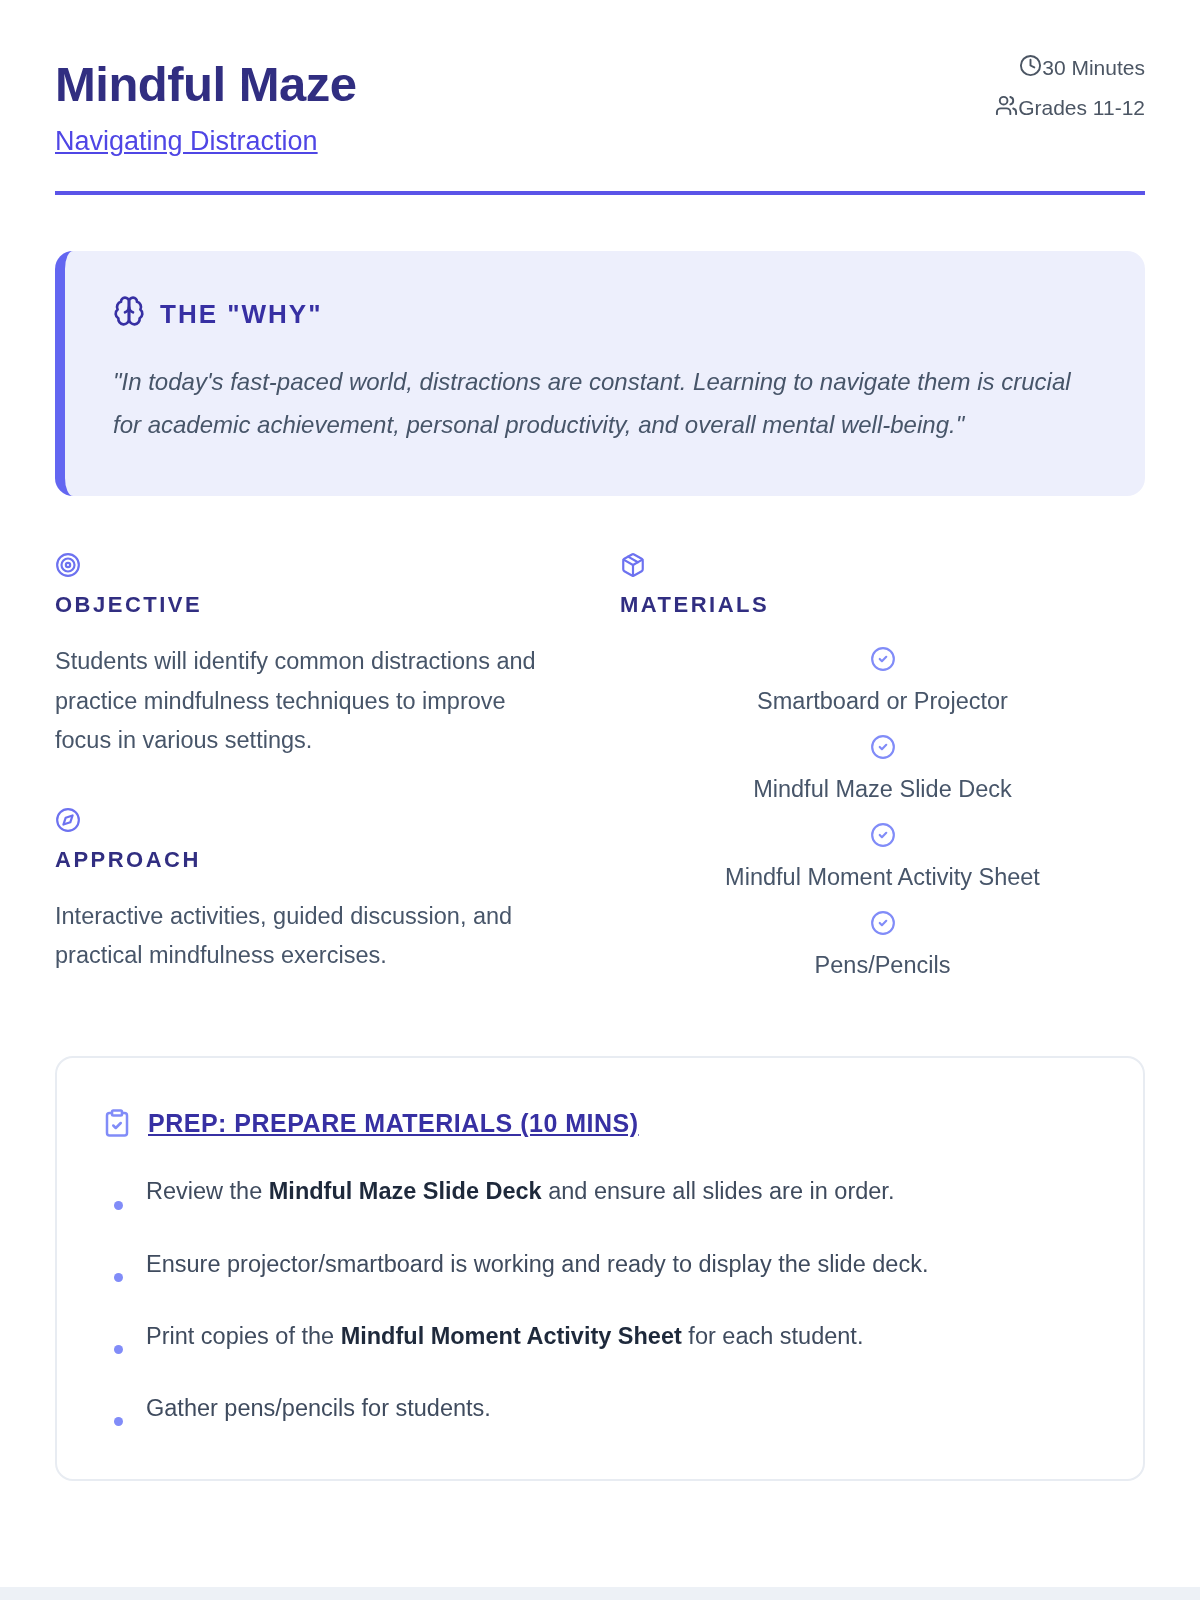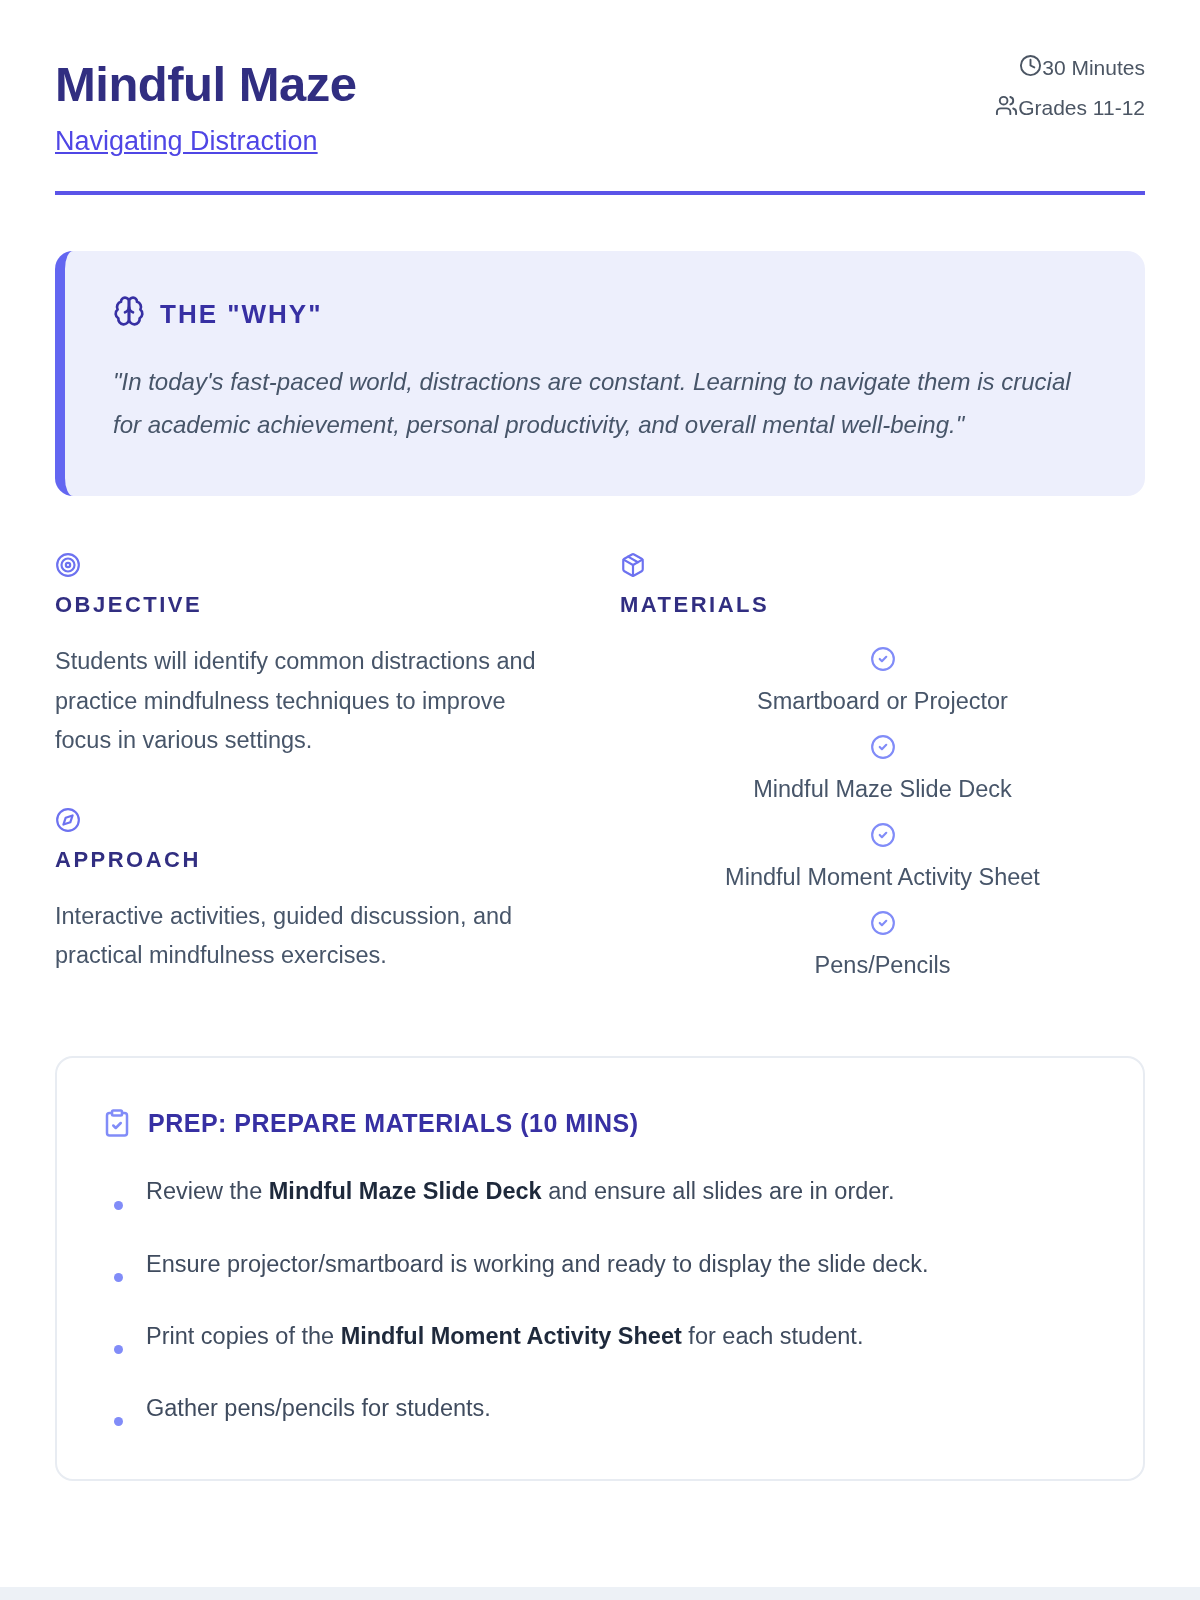--- a/index.html
+++ b/index.html
@@ -66,21 +66,21 @@
 
   
   .prep-card {
     margin-top:58px;
     border:2px solid #e8ecf2;
     border-radius:18px;
     padding:50px 45px 16px 45px;
   }
   .prep-heading {
     display:flex; align-items:center; gap:16px;
-    color:#3730a3; font-size:25px; font-weight:800; letter-spacing:0.5px;
+    color:#3730a3; font-size:25px; font-weight:800; letter-spacing:0.5px;text-decoration:underline;
   }
   .prep-heading .icon { color:#818cf8; display:flex; }
   .prep-list { margin-top:36px; list-style:none; padding-left:12px; }
   .prep-list li {
     display:flex; align-items:flex-end; gap:23px;
     font-size:23.5px; color:#3f4b5e; line-height:1.5; margin-bottom:37px;
   }
   .bullet-dot {
     width:9px; height:9px; border-radius:50%;
     background:#818cf8; margin-top:13px; flex-shrink:0;

